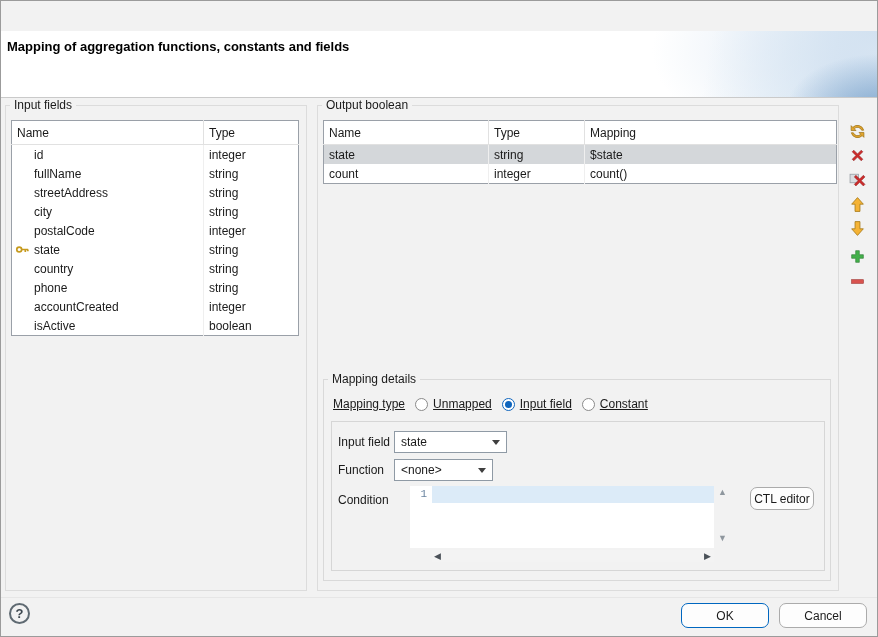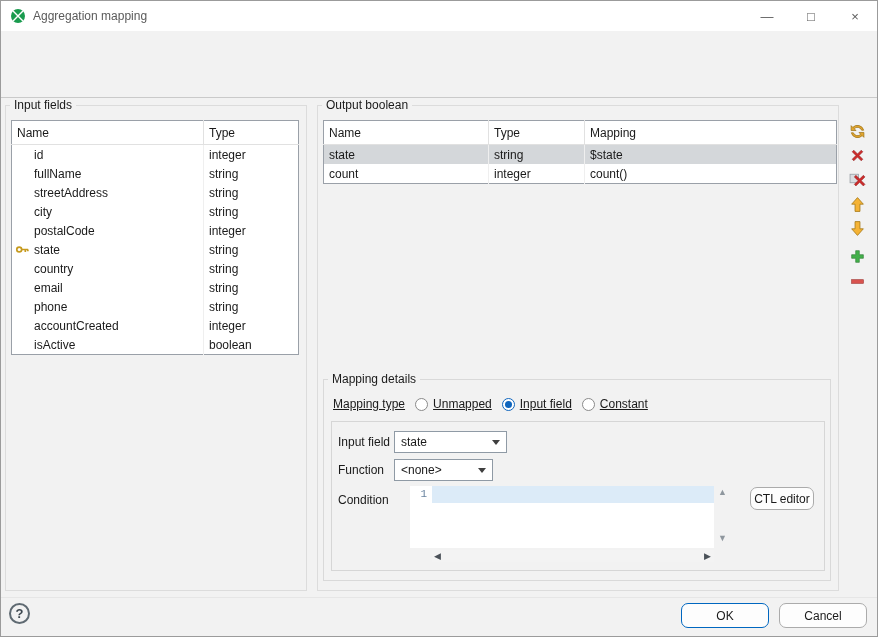--- a/index.html
+++ b/index.html
@@ -99,43 +99,25 @@
   .cancel-btn{position:absolute;left:778px;top:602px;width:88px;height:25px;}
   .help-btn{position:absolute;left:8px;top:602px;width:21px;height:21px;border:2px solid #5f6a72;
     border-radius:50%;display:flex;align-items:center;justify-content:center;font-weight:bold;
     color:#3c464e;font-size:13px;cursor:pointer;box-sizing:border-box;background:#f2f2f2;}
 </style>
 </head>
 <body>
 
 <div class="window">
 
-  <div class="titlebar">
-    <span class="app-icon">
-      <svg viewBox="0 0 16 16" width="16" height="16">
-        <circle cx="8" cy="8" r="7" fill="#199b4e"></circle>
-        <g transform="rotate(45 8 8)">
-            <path d="M8 1v14M1 8h14" stroke="#fff" stroke-width="1.4"></path>
-          </g>
-      </svg>
-    </span>
-    <span class="window-title">Aggregation mapping</span>
-    <div class="win-controls">
-      <div class="win-btn">
-          <span>—</span>
-        </div>
-      <div class="win-btn">
-          <span>□</span>
-        </div>
-      <div class="win-btn">
-          <span>×</span>
-        </div>
-    </div>
-  </div>
-
+
+  <div class="header">
+    <div class="header-gradient"></div>
+    <div class="dialog-heading">Mapping of aggregation functions, constants and fields</div>
+  </div>
   <div class="header-sep"></div>
 
   <div class="group grp-input">
     <span class="group-label">Input fields</span>
   </div>
   <table class="ftable input-table">
     <colgroup>
         <col style="width:192px">
         <col style="width:95px">
       </colgroup>
@@ -173,24 +155,20 @@
               <circle cx="4.5" cy="8" r="2.6" fill="none" stroke="#c69a1e" stroke-width="1.8"></circle>
               <path d="M7 8h7M11 8v2.6M13.7 8v1.8" stroke="#c69a1e" stroke-width="1.8" fill="none"></path>
             </svg>
           </span>
           <span>state</span>
         </td>
         <td>string</td>
       </tr>
       <tr>
         <td class="name-cell">country</td>
-        <td>string</td>
-      </tr>
-      <tr>
-        <td class="name-cell">email</td>
         <td>string</td>
       </tr>
       <tr>
         <td class="name-cell">phone</td>
         <td>string</td>
       </tr>
       <tr>
         <td class="name-cell">accountCreated</td>
         <td>integer</td>
       </tr>

